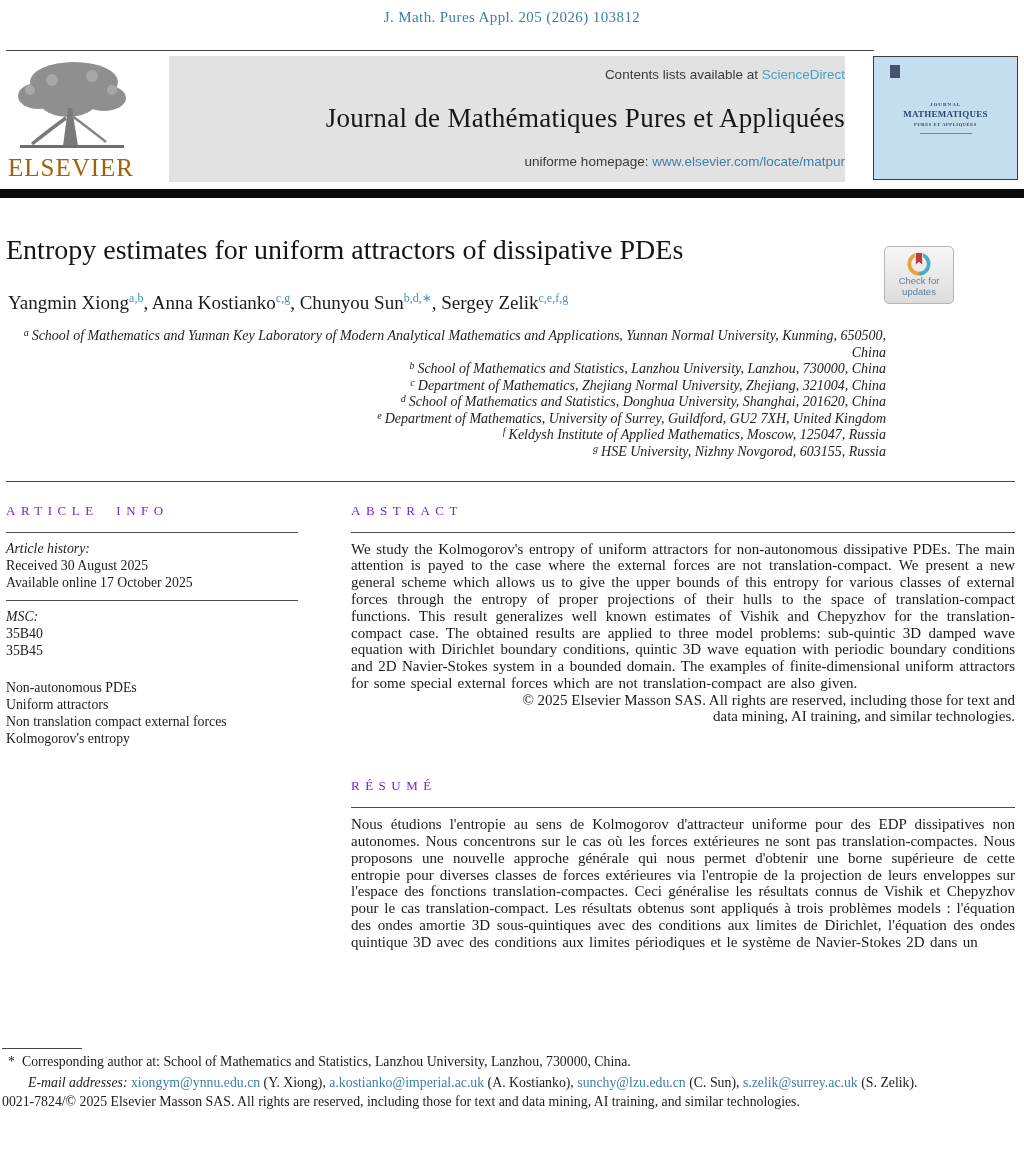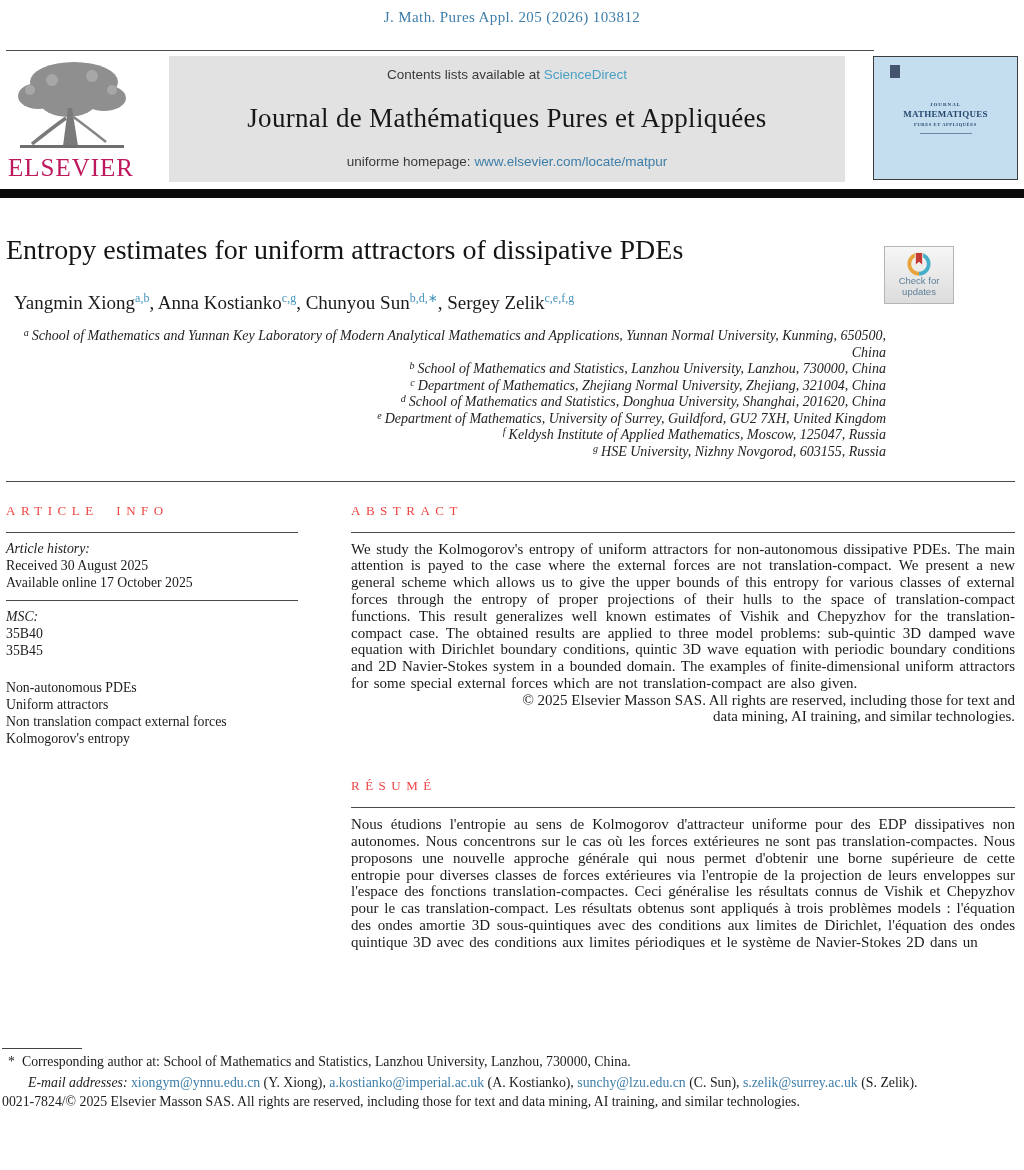--- a/index.html
+++ b/index.html
@@ -11,55 +11,55 @@
   a, .link { color:#3E7EA8; text-decoration:none; cursor:pointer; }
 
   
   .journal-ref { text-align:center; padding-top:9px; font-size:15px; color:#3E7EA8; letter-spacing:.4px; }
 
   
   .top-rule { border-top:1.2px solid #4a4a4a; width:868px; margin:24px 0 0 6px; }
   .header-row { display:flex; margin:5px 6px 0 6px; height:126px; }
   .logo-col { width:163px; position:relative; flex-shrink:0; }
   .tree-svg { position:absolute; top:0; left:2px; }
-  .elsevier-word { position:absolute; bottom:0; left:2px; font-size:25px; color:#be185d; letter-spacing:1px; }
-  .banner { flex:1; background:#E2E2E2; display:flex; flex-direction:column; justify-content:space-between; text-align:center; padding:11px 0 13px; }
+  .elsevier-word { position:absolute; bottom:0; left:2px; font-size:25px; color:#a16207; letter-spacing:1px; }
+  .banner { flex:1; background:#E2E2E2; display:flex; flex-direction:column; justify-content:space-between; text-align:right; padding:11px 0 13px; }
   .banner-small { font-family:"Liberation Sans", sans-serif; font-size:13.5px; color:#3a3a3a; }
   .banner-title { font-size:27px; color:#171717; letter-spacing:.3px; }
   .cover { width:145px; height:124px; margin-left:28px; background:#C4DDEF; border:1px solid #3c3c3c; position:relative; flex-shrink:0; }
   .cover-emblem { position:absolute; left:16px; top:8px; width:10px; height:13px; background:#44536e; }
   .cover-text { position:absolute; top:45px; width:100%; text-align:center; color:#27486F; }
   .cover-l1 { font-size:5px; font-weight:bold; letter-spacing:1px; }
   .cover-l2 { font-size:9px; font-weight:bold; letter-spacing:.2px; margin-top:2px; }
   .cover-l3 { font-size:4.5px; font-weight:bold; letter-spacing:.6px; margin-top:3px; }
   .cover-line { width:52px; height:1px; background:#6d87a8; margin:6px auto 0; }
   .black-bar { height:9px; background:#0b0b0b; margin-top:7px; }
 
   
   .title-block { margin:34px 6px 0 6px; max-width:865px; }
   .title { font-size:28px; line-height:1.3; color:#141414; }
   .badge {
     position:absolute; left:884px; top:246px; width:70px; height:58px;
-    background:linear-gradient(#f6f6f6,#dcdcdc); border:1px solid #b5b5b5; border-radius:0;
+    background:linear-gradient(#f6f6f6,#dcdcdc); border:1px solid #b5b5b5; border-radius:5px;
     display:flex; flex-direction:column; align-items:center; justify-content:center; cursor:pointer;
   }
   .badge-text { font-family:"Liberation Sans", sans-serif; font-size:9.5px; color:#5C7F99; line-height:1.15; text-align:center; }
 
   
-  .authors { margin:24px 6px 0 14px; font-size:19px; color:#1b1b1b; }
+  .authors { margin:24px 6px 0 8px; font-size:19px; color:#1b1b1b; }
   .auth-sup { color:#4593BC; font-size:12px; position:relative; top:-7px; }
   .affils { margin:14px 6px 0 6px; max-width:880px; font-size:14px; font-style:italic; line-height:1.18; color:#222;text-align:right; }
   .affil-sup { font-size:10px; position:relative; top:-4px; margin-right:3px; }
 
   
   .full-rule { border-top:1px solid #4a4a4a; margin:20px 9px 0 6px; }
   .columns { display:flex; margin:0 9px 0 6px; }
   .left-col { width:292px; flex-shrink:0; }
   .right-col { flex:1; margin-left:53px; }
-  .col-heading { padding-top:21px; font-size:13px; letter-spacing:5.5px; word-spacing:9px; color:#ef4444; }
+  .col-heading { padding-top:21px; font-size:13px; letter-spacing:5.5px; word-spacing:9px; color:#6d28d9; }
   .heading-rule { border-top:1px solid #4a4a4a; margin-top:13px; }
   .info-block { font-size:13.8px; line-height:1.24; margin-top:7px; }
   .info-label { font-style:italic; }
   .sect-rule { border-top:1px solid #4a4a4a; margin-top:9px; }
   .info-gap { margin-top:20px; }
   .abs-text { margin-top:8px; font-size:15px; line-height:16.8px; text-align:justify; word-spacing:1.5px; }
   .copyright { font-size:15px; line-height:16.8px; text-align:right; }
   .resume-heading { margin-top:32px; }
 
   

